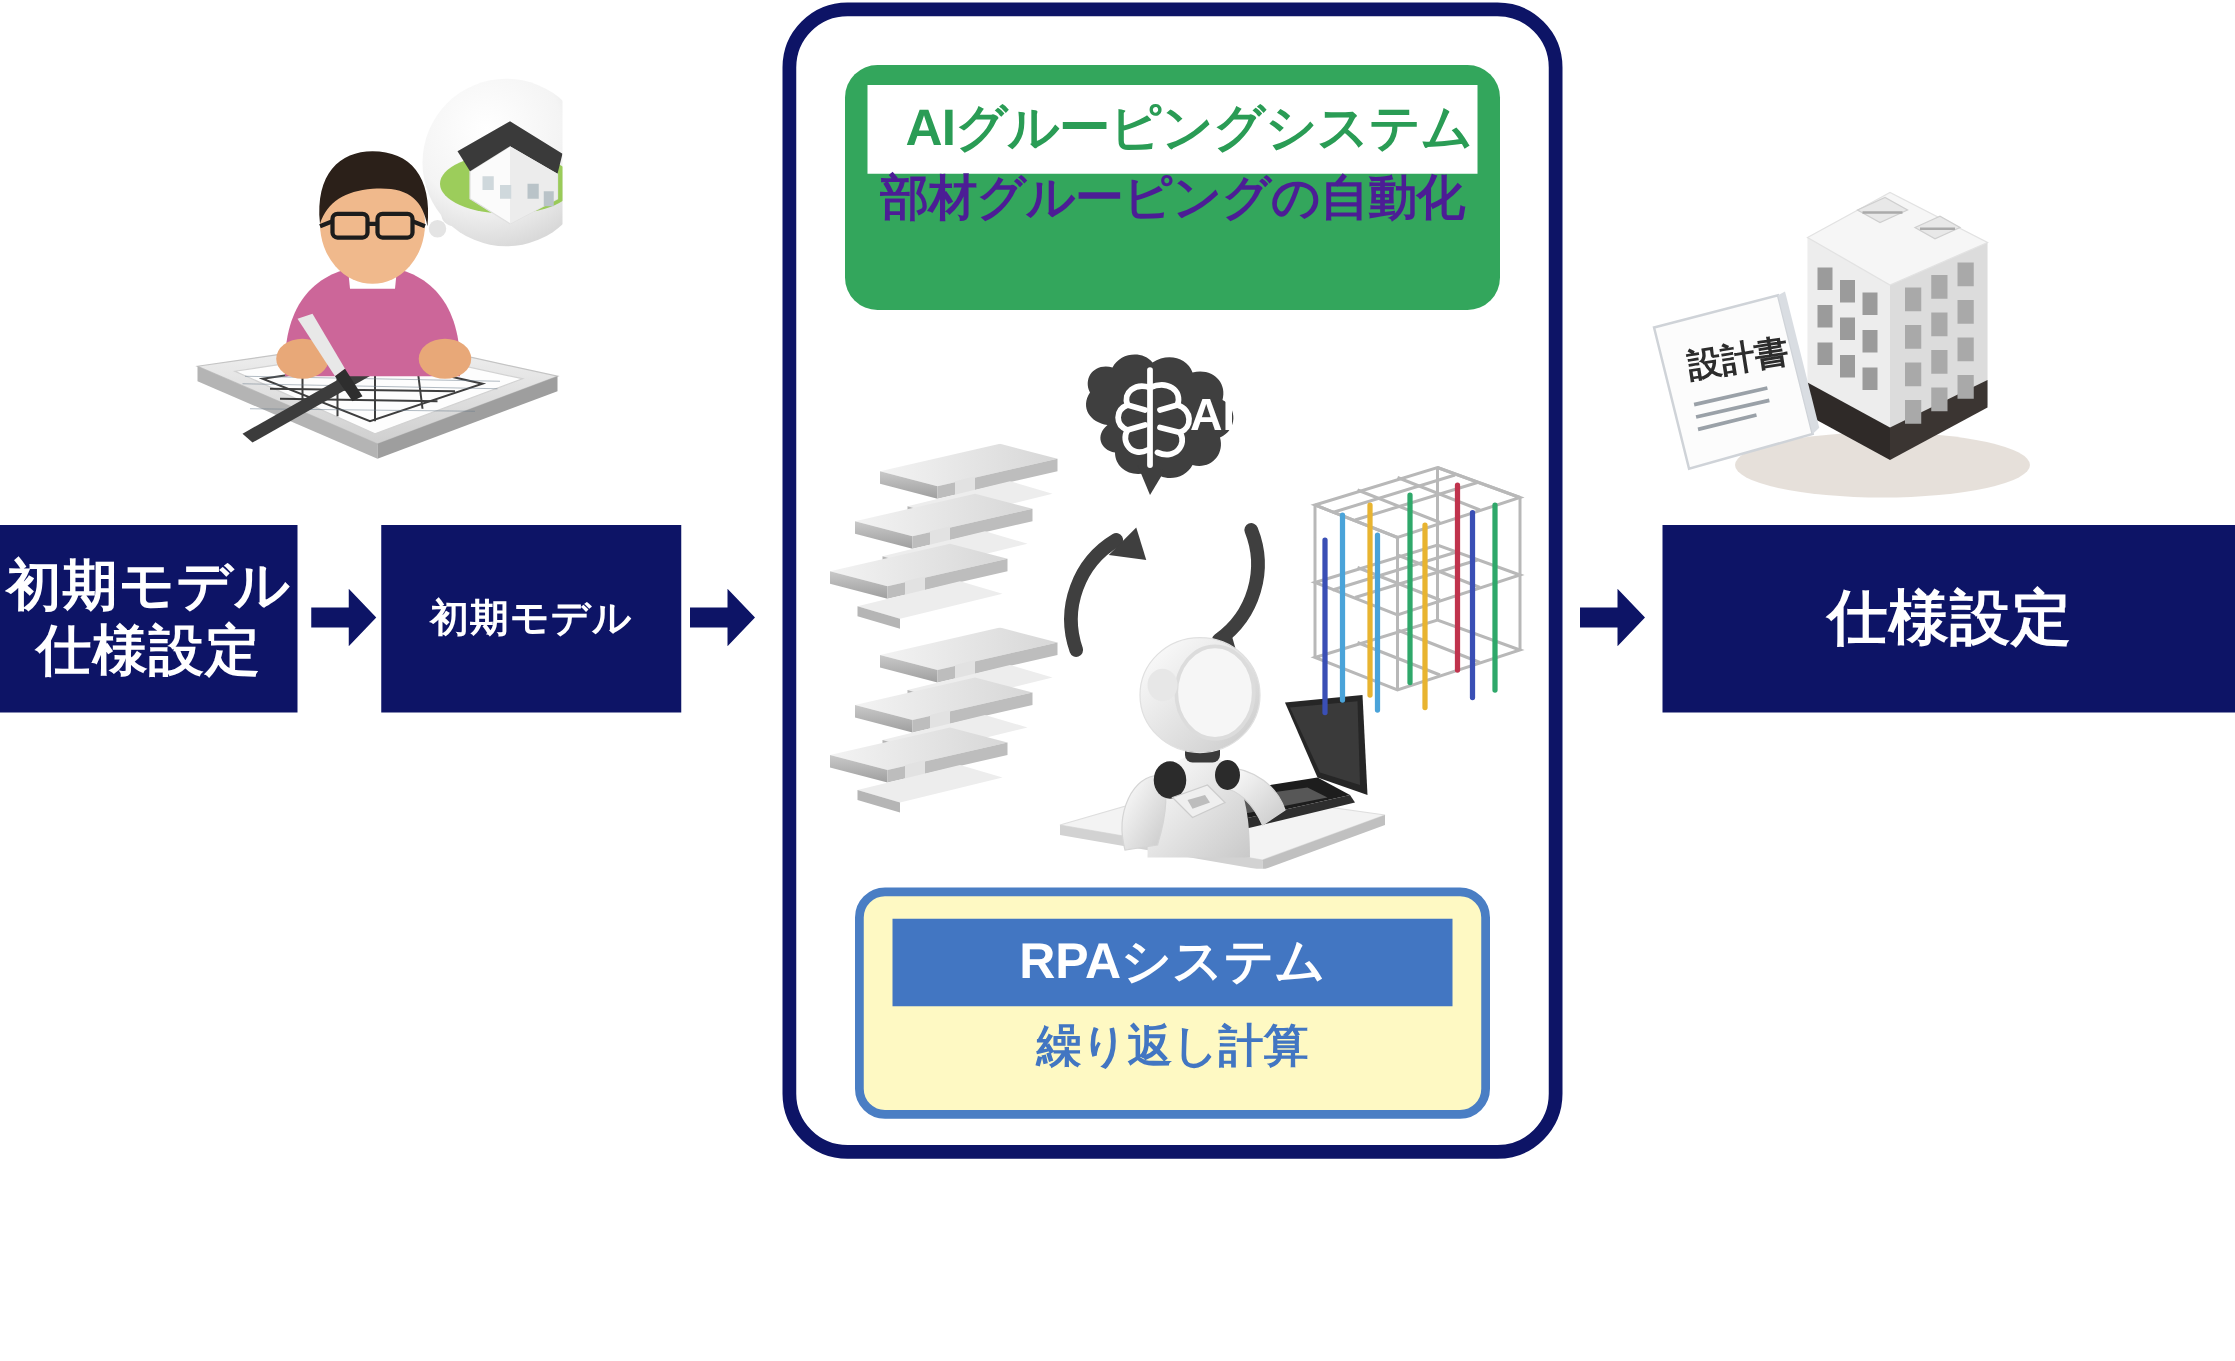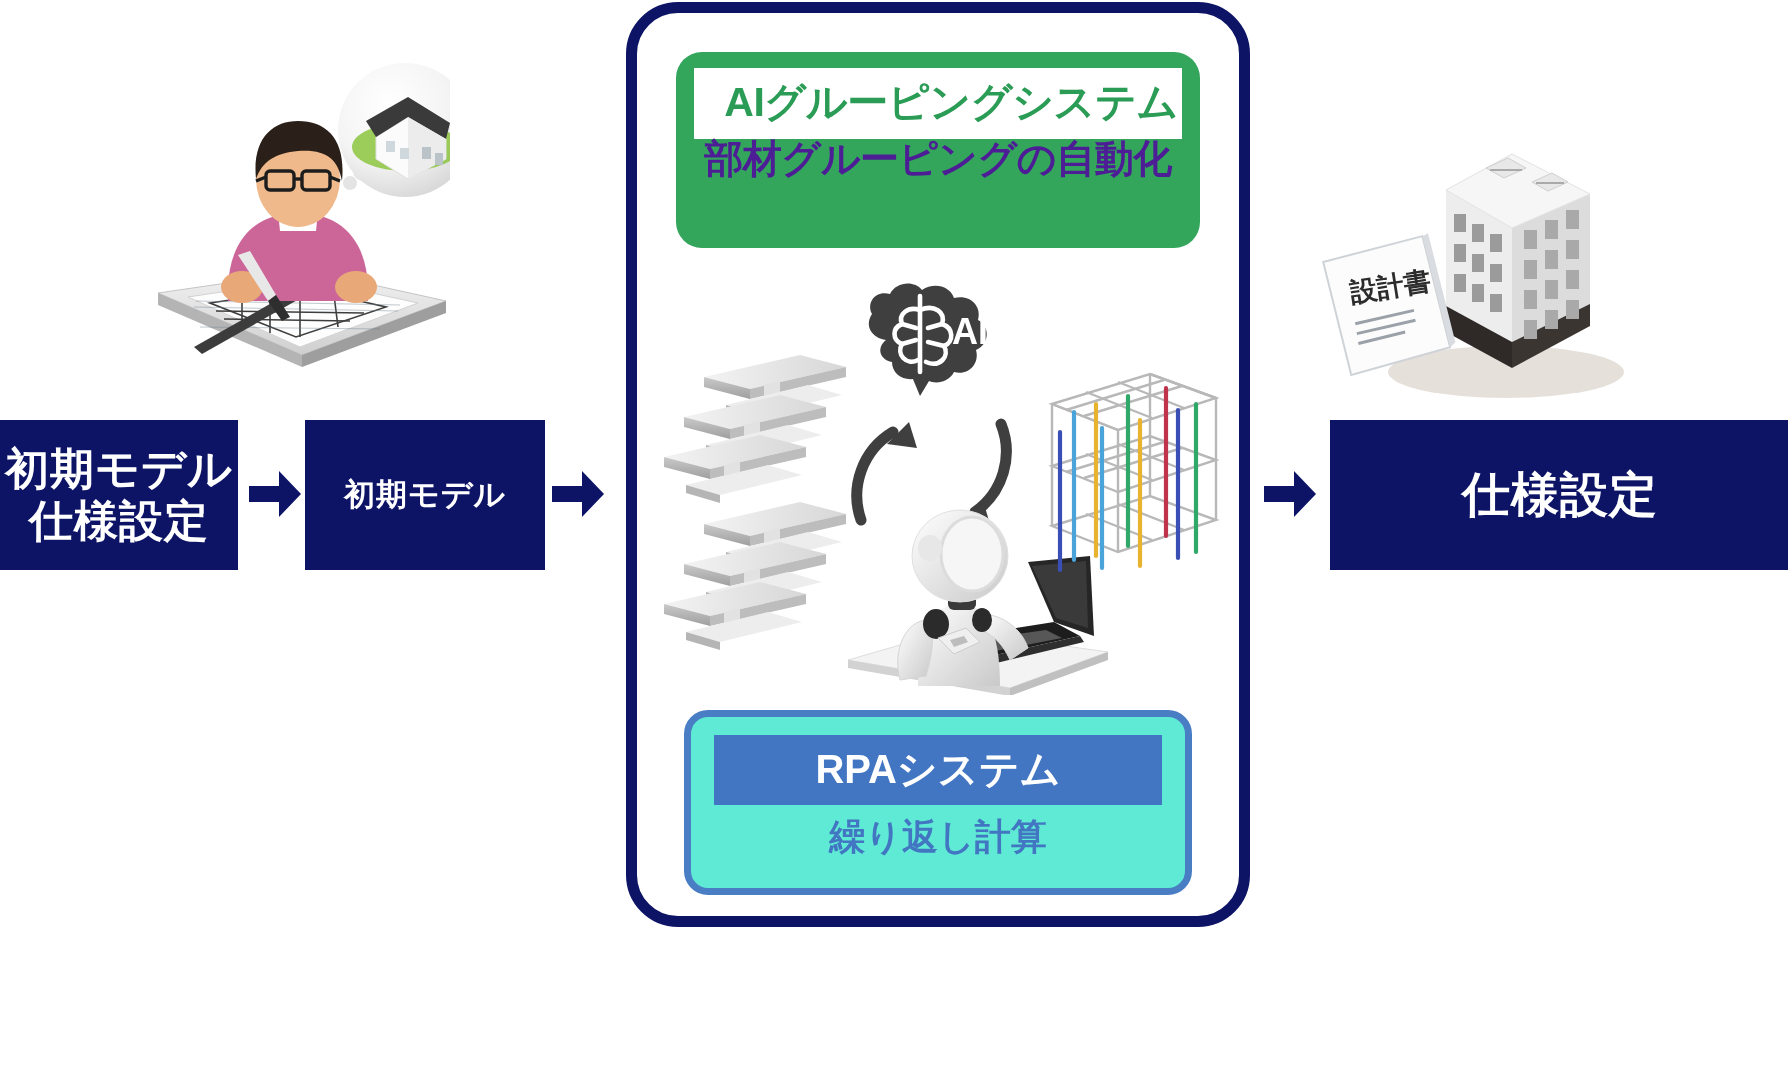--- a/index.html
+++ b/index.html
@@ -79,21 +79,21 @@
     text-align:right;
   }
 
   
   #rpa-panel{
     position:absolute;
     left:684px;top:710px;width:508px;height:185px;
     border:7px solid #4a7ec4;
     border-radius:24px;
     box-sizing:border-box;
-    background:#5eead4;
+    background:#fef9c3;
     display:flex;flex-direction:column;align-items:center;
     padding-top:18px;
   }
   #rpa-title{
     background:#4276c2;
     color:#ffffff;
     font-size:40px;
     font-weight:bold;
     width:448px;
     text-align:center;

